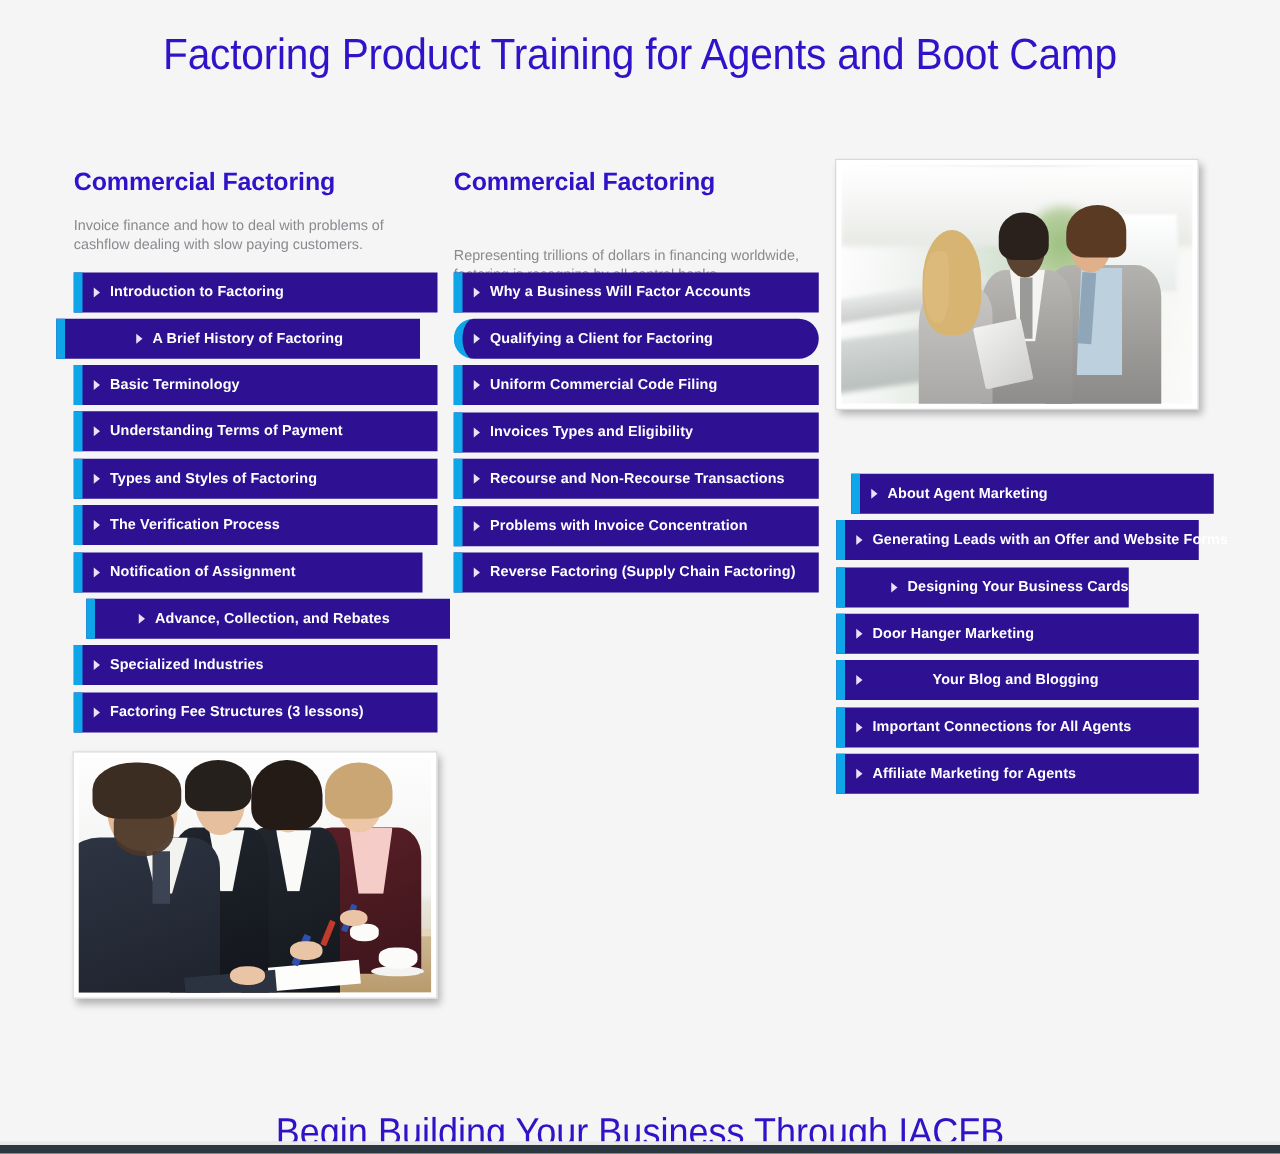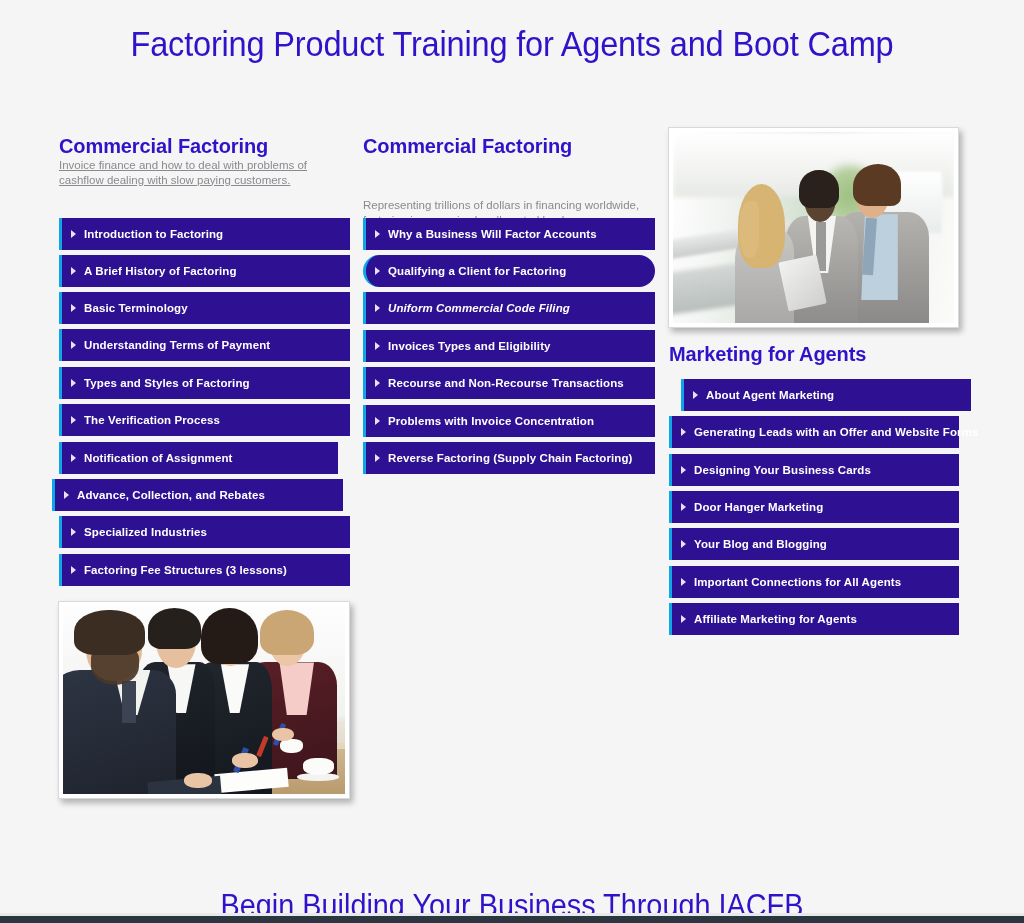--- a/index.html
+++ b/index.html
@@ -87,21 +87,21 @@
     line-height: 14.5px;
     font-weight: 400;
   }
 
   
   .bar {
     position: absolute;
     height: 32px;
     background: #2d1192;
     box-sizing: border-box;
-    border-left: 3px solid #0ea5e9;
+    border-left: 7px solid #0ea5e9;
     display: flex;
     align-items: center;
     cursor: pointer;
   }
   .bar .tri {
     width: 0;
     height: 0;
     border-top: 4px solid transparent;
     border-bottom: 4px solid transparent;
     border-left: 5px solid #e7e2f7;
@@ -245,27 +245,27 @@
   .hand3{ position:absolute; left:43%; bottom:3%;  width:10%; height:8%; background:#eac5a5; border-radius:45%; }
 </style>
 </head>
 <body>
 
 <div class="page">
 
   <div class="main-title">Factoring Product Training for Agents and Boot Camp</div>
 
   <div class="col-head" style="left:59px; top:134px;">Commercial Factoring</div>
-  <div class="col-desc" style="left:59px; top:158px; width:250px;text-decoration:underline;">Invoice finance and how to deal with problems of cashflow dealing with slow paying customers.</div>
+  <div class="col-desc" style="left:59px; top:174px; width:250px;">Invoice finance and how to deal with problems of cashflow dealing with slow paying customers.</div>
 
   <div class="bar" style="left:59px; top:218px; width:291px;">
     <span class="tri"></span>
     <span class="lbl">Introduction to Factoring</span>
   </div>
-  <div class="bar" style="left:59px; top:255px; width:291px;">
+  <div class="bar" style="left:45px; top:255px; width:291px;padding-left:48px;">
     <span class="tri"></span>
     <span class="lbl">A Brief History of Factoring</span>
   </div>
   <div class="bar" style="left:59px; top:292px; width:291px;">
     <span class="tri"></span>
     <span class="lbl">Basic Terminology</span>
   </div>
   <div class="bar" style="left:59px; top:329px; width:291px;">
     <span class="tri"></span>
     <span class="lbl">Understanding Terms of Payment</span>
@@ -275,21 +275,21 @@
     <span class="lbl">Types and Styles of Factoring</span>
   </div>
   <div class="bar" style="left:59px; top:404px; width:291px;">
     <span class="tri"></span>
     <span class="lbl">The Verification Process</span>
   </div>
   <div class="bar" style="left:59px; top:442px; width:279px;">
     <span class="tri"></span>
     <span class="lbl">Notification of Assignment</span>
   </div>
-  <div class="bar" style="left:52px; top:479px; width:291px;">
+  <div class="bar" style="left:69px; top:479px; width:291px;padding-left:26px;">
     <span class="tri"></span>
     <span class="lbl">Advance, Collection, and Rebates</span>
   </div>
   <div class="bar" style="left:59px; top:516px; width:291px;">
     <span class="tri"></span>
     <span class="lbl">Specialized Industries</span>
   </div>
   <div class="bar" style="left:59px; top:554px; width:291px;">
     <span class="tri"></span>
     <span class="lbl">Factoring Fee Structures (3 lessons)</span>
@@ -299,21 +299,21 @@
   <div class="col-desc" style="left:363px; top:158px; width:285px;margin-top:40px;">Representing trillions of dollars in financing worldwide, factoring is recognize by all central banks.</div>
 
   <div class="bar" style="left:363px; top:218px; width:292px;">
     <span class="tri"></span>
     <span class="lbl">Why a Business Will Factor Accounts</span>
   </div>
   <div class="bar" style="left:363px; top:255px; width:292px;border-radius:16px;">
     <span class="tri"></span>
     <span class="lbl">Qualifying a Client for Factoring</span>
   </div>
-  <div class="bar" style="left:363px; top:292px; width:292px;font-style:italic;">
+  <div class="bar" style="left:363px; top:292px; width:292px;">
     <span class="tri"></span>
     <span class="lbl">Uniform Commercial Code Filing</span>
   </div>
   <div class="bar" style="left:363px; top:330px; width:292px;">
     <span class="tri"></span>
     <span class="lbl">Invoices Types and Eligibility</span>
   </div>
   <div class="bar" style="left:363px; top:367px; width:292px;">
     <span class="tri"></span>
     <span class="lbl">Recourse and Non-Recourse Transactions</span>
@@ -347,39 +347,38 @@
       <div class="person m-hair"></div>
       <div class="person w-body suit"></div>
       <div class="person w-shirt"></div>
       <div class="person w-head"></div>
       <div class="person w-hair"></div>
       <div class="person w-hair2"></div>
       <div class="tablet"></div>
     </div>
   </div>
 
-  <div class="col-head" style="left:669px; top:342px;">Marketing for Agents</div>
 
   <div class="bar" style="left:669px; top:379px; width:290px;margin-left:12px;">
     <span class="tri"></span>
     <span class="lbl">About Agent Marketing</span>
   </div>
   <div class="bar" style="left:669px; top:416px; width:290px;">
     <span class="tri"></span>
     <span class="lbl">Generating Leads with an Offer and Website Forms</span>
   </div>
-  <div class="bar" style="left:669px; top:454px; width:290px;">
+  <div class="bar" style="left:669px; top:454px; width:234px;padding-left:28px;">
     <span class="tri"></span>
     <span class="lbl">Designing Your Business Cards</span>
   </div>
   <div class="bar" style="left:669px; top:491px; width:290px;">
     <span class="tri"></span>
     <span class="lbl">Door Hanger Marketing</span>
   </div>
-  <div class="bar" style="left:669px; top:528px; width:290px;">
+  <div class="bar" style="left:669px; top:528px; width:290px;gap:48px;">
     <span class="tri"></span>
     <span class="lbl">Your Blog and Blogging</span>
   </div>
   <div class="bar" style="left:669px; top:566px; width:290px;">
     <span class="tri"></span>
     <span class="lbl">Important Connections for All Agents</span>
   </div>
   <div class="bar" style="left:669px; top:603px; width:290px;">
     <span class="tri"></span>
     <span class="lbl">Affiliate Marketing for Agents</span>

